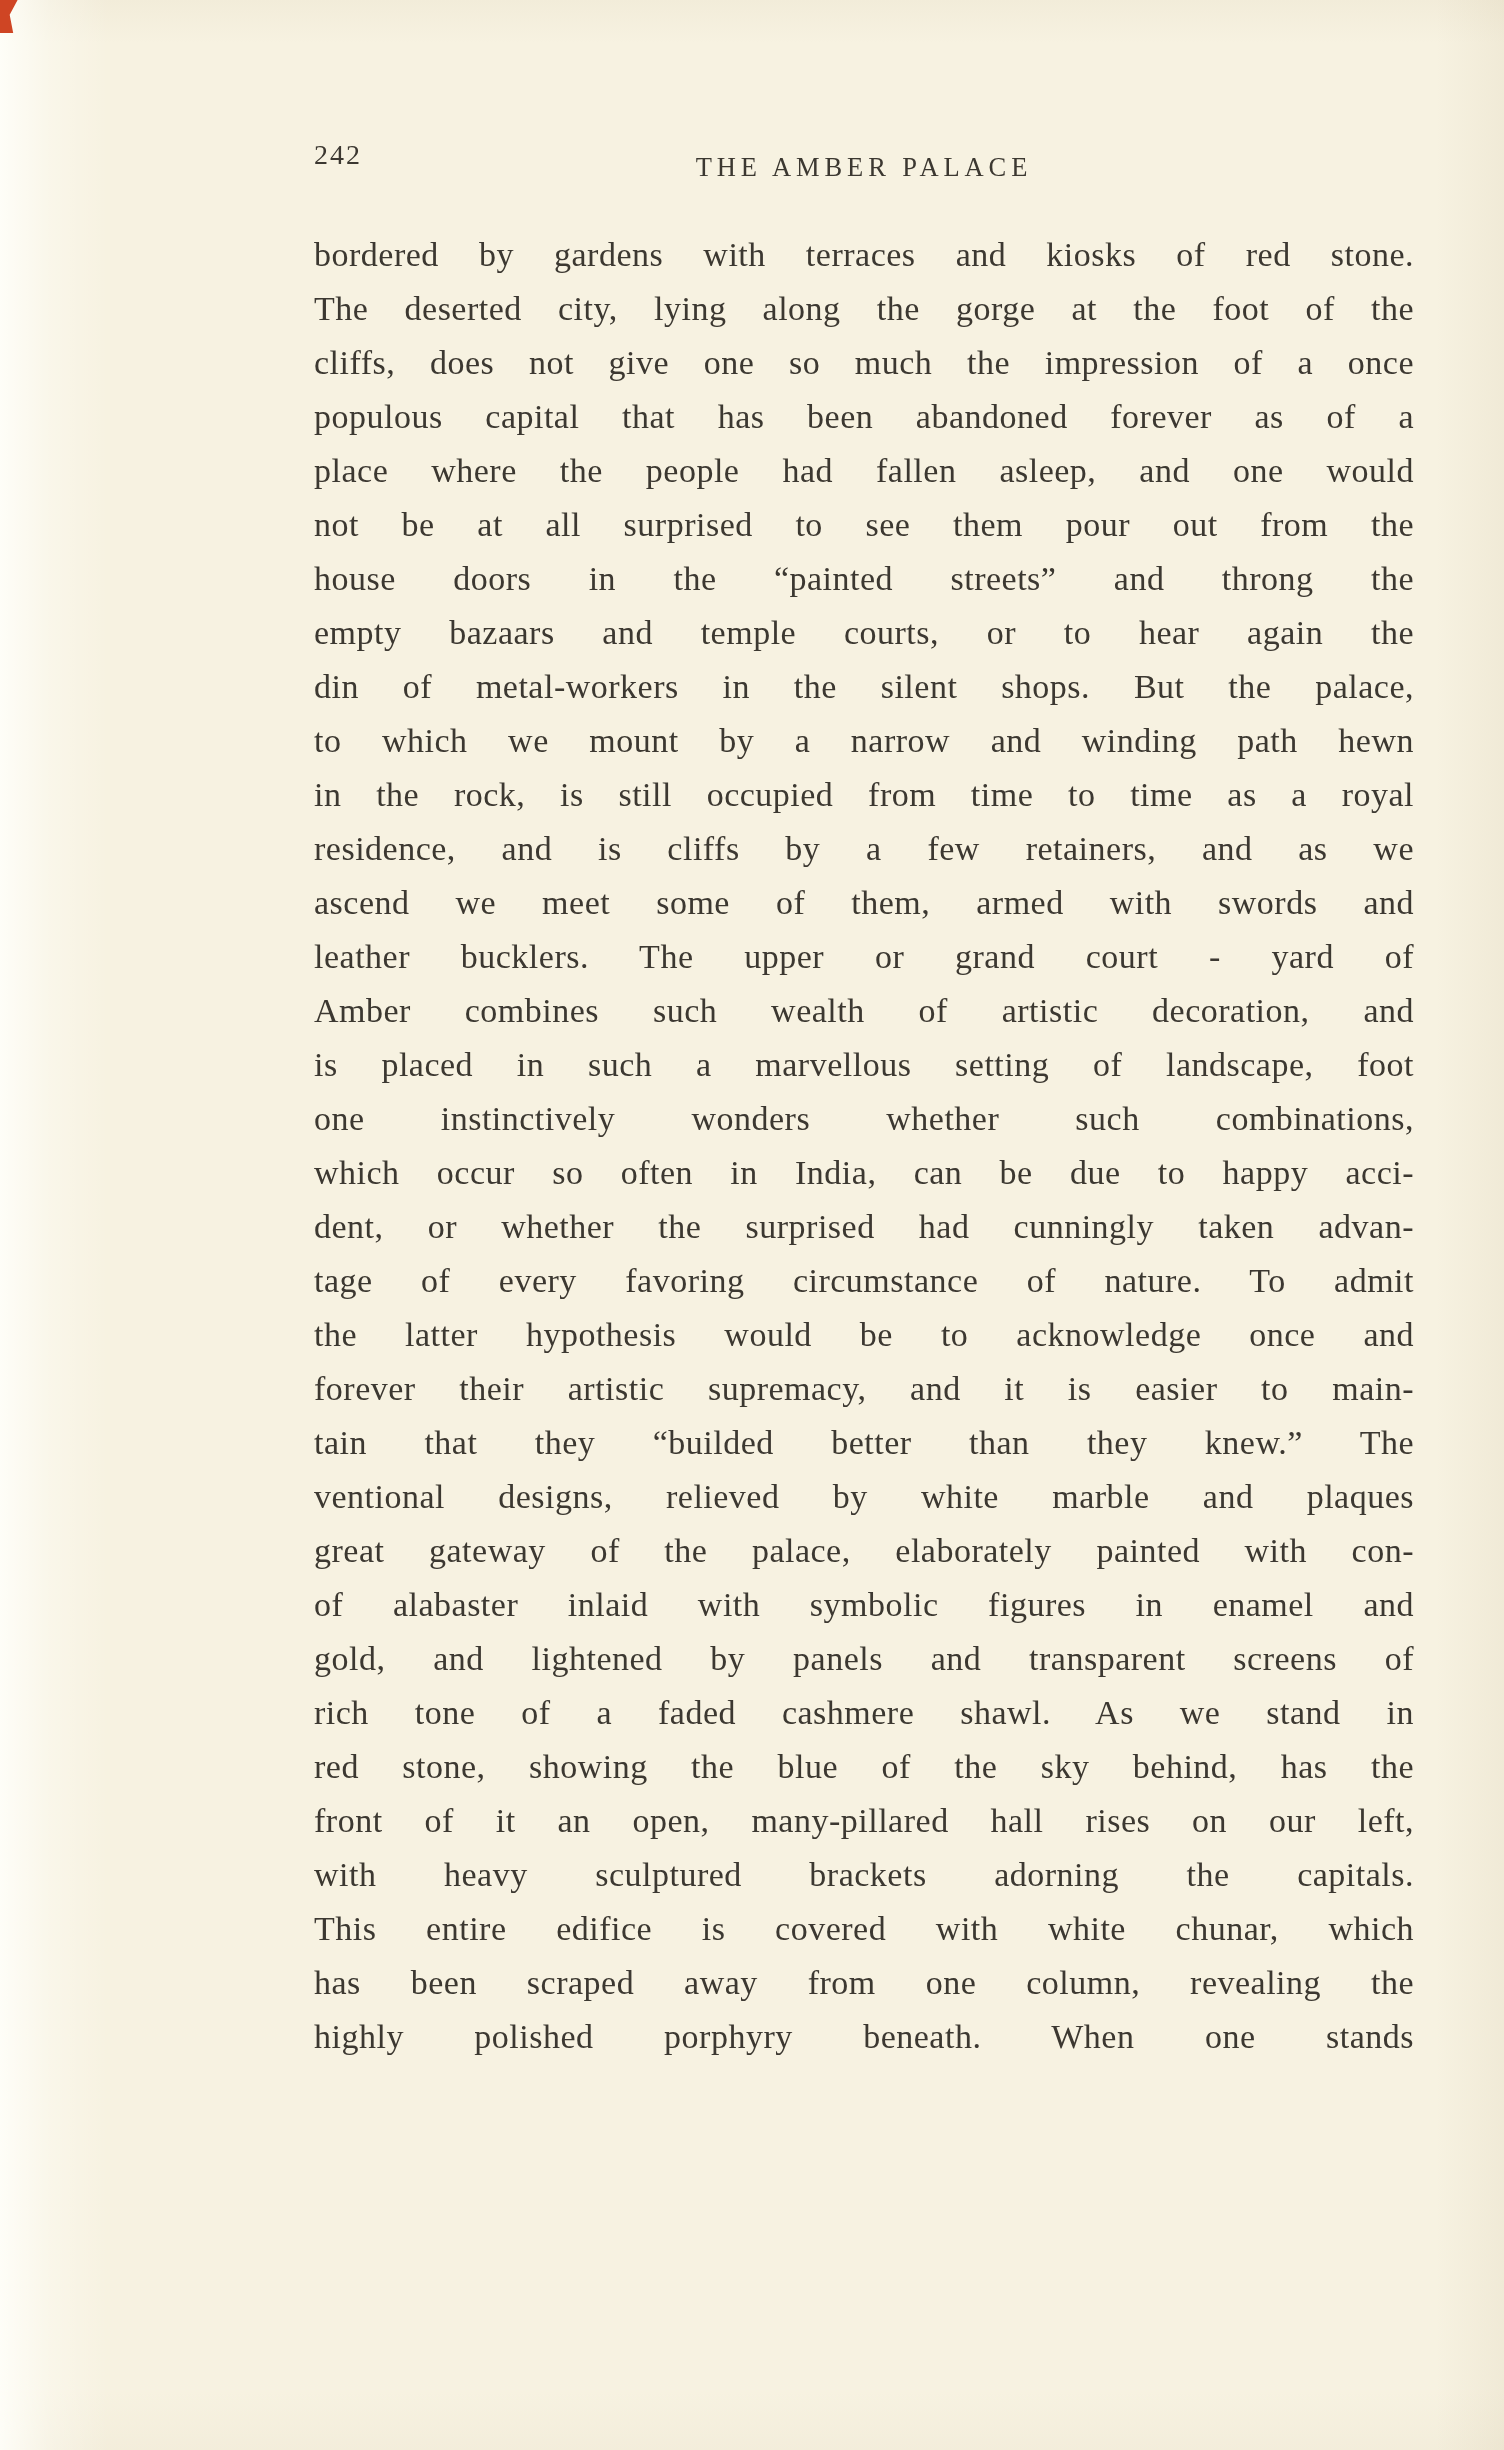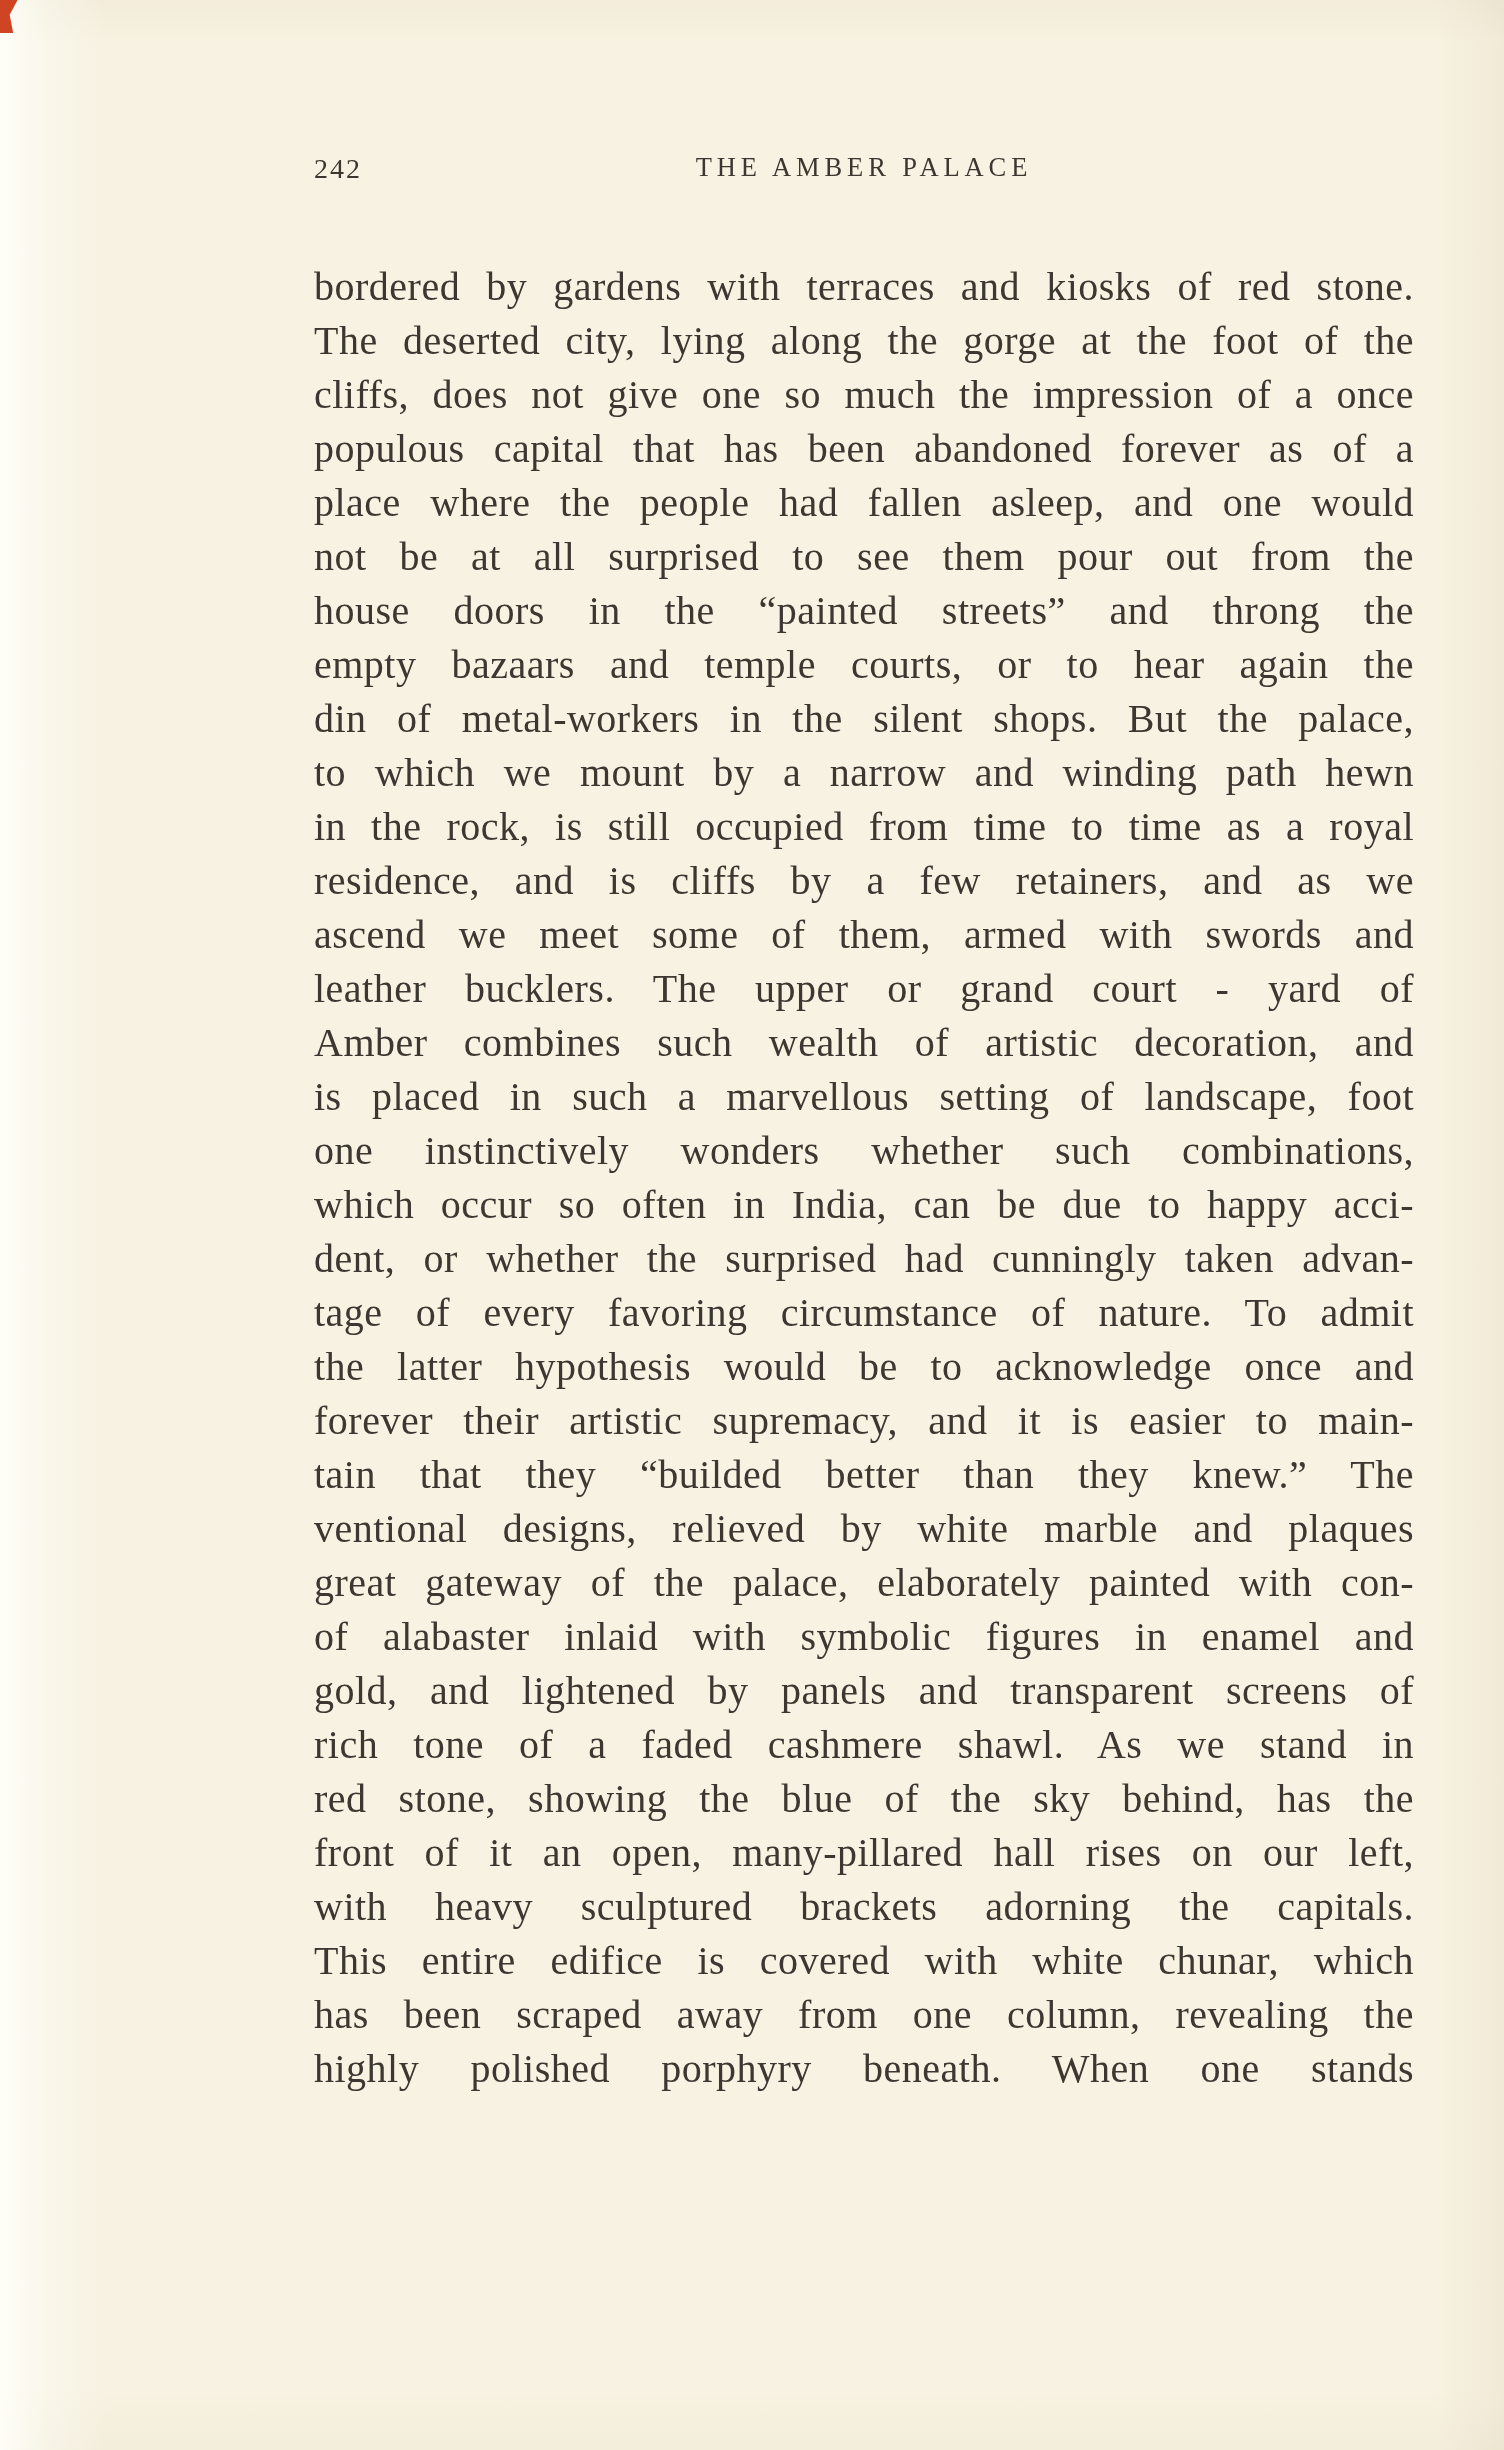--- a/index.html
+++ b/index.html
@@ -34,43 +34,42 @@
   .running-head {
     position: absolute;
     top: 137px;
     left: 314px;
     width: 1100px;
     height: 41px;
   }
   .page-number {
     position: absolute;
     left: 0;
-    top: 16px;
+    top: 2px;
     font-size: 28px;
     letter-spacing: 2px;
   }
   .running-title {
     position: absolute;
     left: 0;
     right: 0;
     top: 2.9px;
     text-align: center;
     font-size: 26.5px;
     letter-spacing: 4.9px;
     margin-top: 12px;
   }
   .body-text {
     position: absolute;
     top: 228px;
     left: 314px;
     width: 1100px;
-    font-size: 40px;
+    font-size: 34px;
     line-height: 54px;
     letter-spacing: 0.5px;
-    margin-top: 32px;
   }
   .line {
     text-align: justify;
     text-align-last: justify;
     white-space: normal;
   }
 </style>
 </head>
 <body>
 

